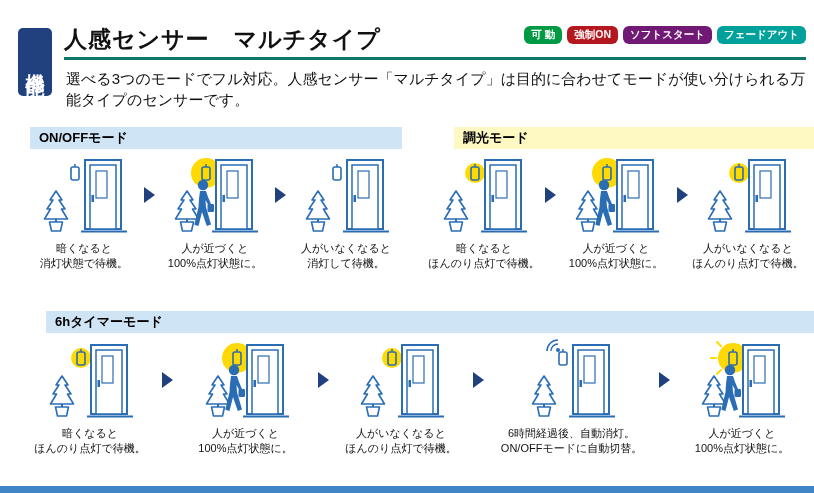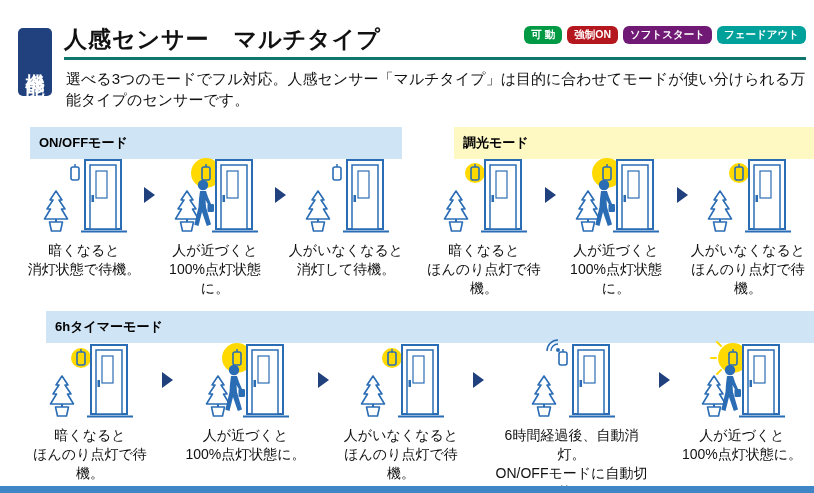--- a/index.html
+++ b/index.html
@@ -30,41 +30,41 @@
   .badge {
     color: #fff; font-size: 10.5px; font-weight: bold;
     padding: 2px 7px; border-radius: 6px;
     white-space: nowrap; line-height: 1.3;
   }
   .desc {
     position: absolute; left: 66px; top: 68px; width: 740px;
     font-size: 15px; line-height: 1.4;
   }
   .mode-bar {
-    position: absolute; height: 32px;
+    position: absolute; height: 22px;
     font-size: 13px; font-weight: bold; color: #000;
     display: flex; align-items: center; padding-left: 9px;
   }
   .bar-onoff { left: 30px; top: 127px; width: 372px; }
   .bar-dim   { left: 430px; top: 127px; width: 375px; }
   .bar-timer { left: 46px; top: 311px; width: 775px; }
   .steps-row {
     position: absolute;
     display: flex; justify-content: space-between; align-items: flex-start;
   }
   .row-onoff { left: 26px; top: 153px; width: 378px; }
   .row-dim   { left: 426px; top: 153px; width: 380px; }
   .row-timer { left: 26px; top: 338px; width: 780px; }
   .step { display: flex; flex-direction: column; align-items: center; }
   .row-onoff .step, .row-dim .step { width: 116px; }
   .row-timer .step { width: 128px; }
   .row-timer .step.wide { width: 158px; }
   .scene { width: 90px; height: 85px; }
   .caption {
-    margin-top: 3px; font-size: 14px; line-height: 1.35;
+    margin-top: 3px; font-size: 11px; line-height: 1.35;
     text-align: center; white-space: pre-line;
   }
   .arrow {
     width: 0; height: 0;
     border-top: 8px solid transparent;
     border-bottom: 8px solid transparent;
     border-left: 11px solid #20417e;
     margin-top: 34px;
   }
   .bottom-bar { position: absolute; left: 0; bottom: 0; width: 814px; height: 7px; }

